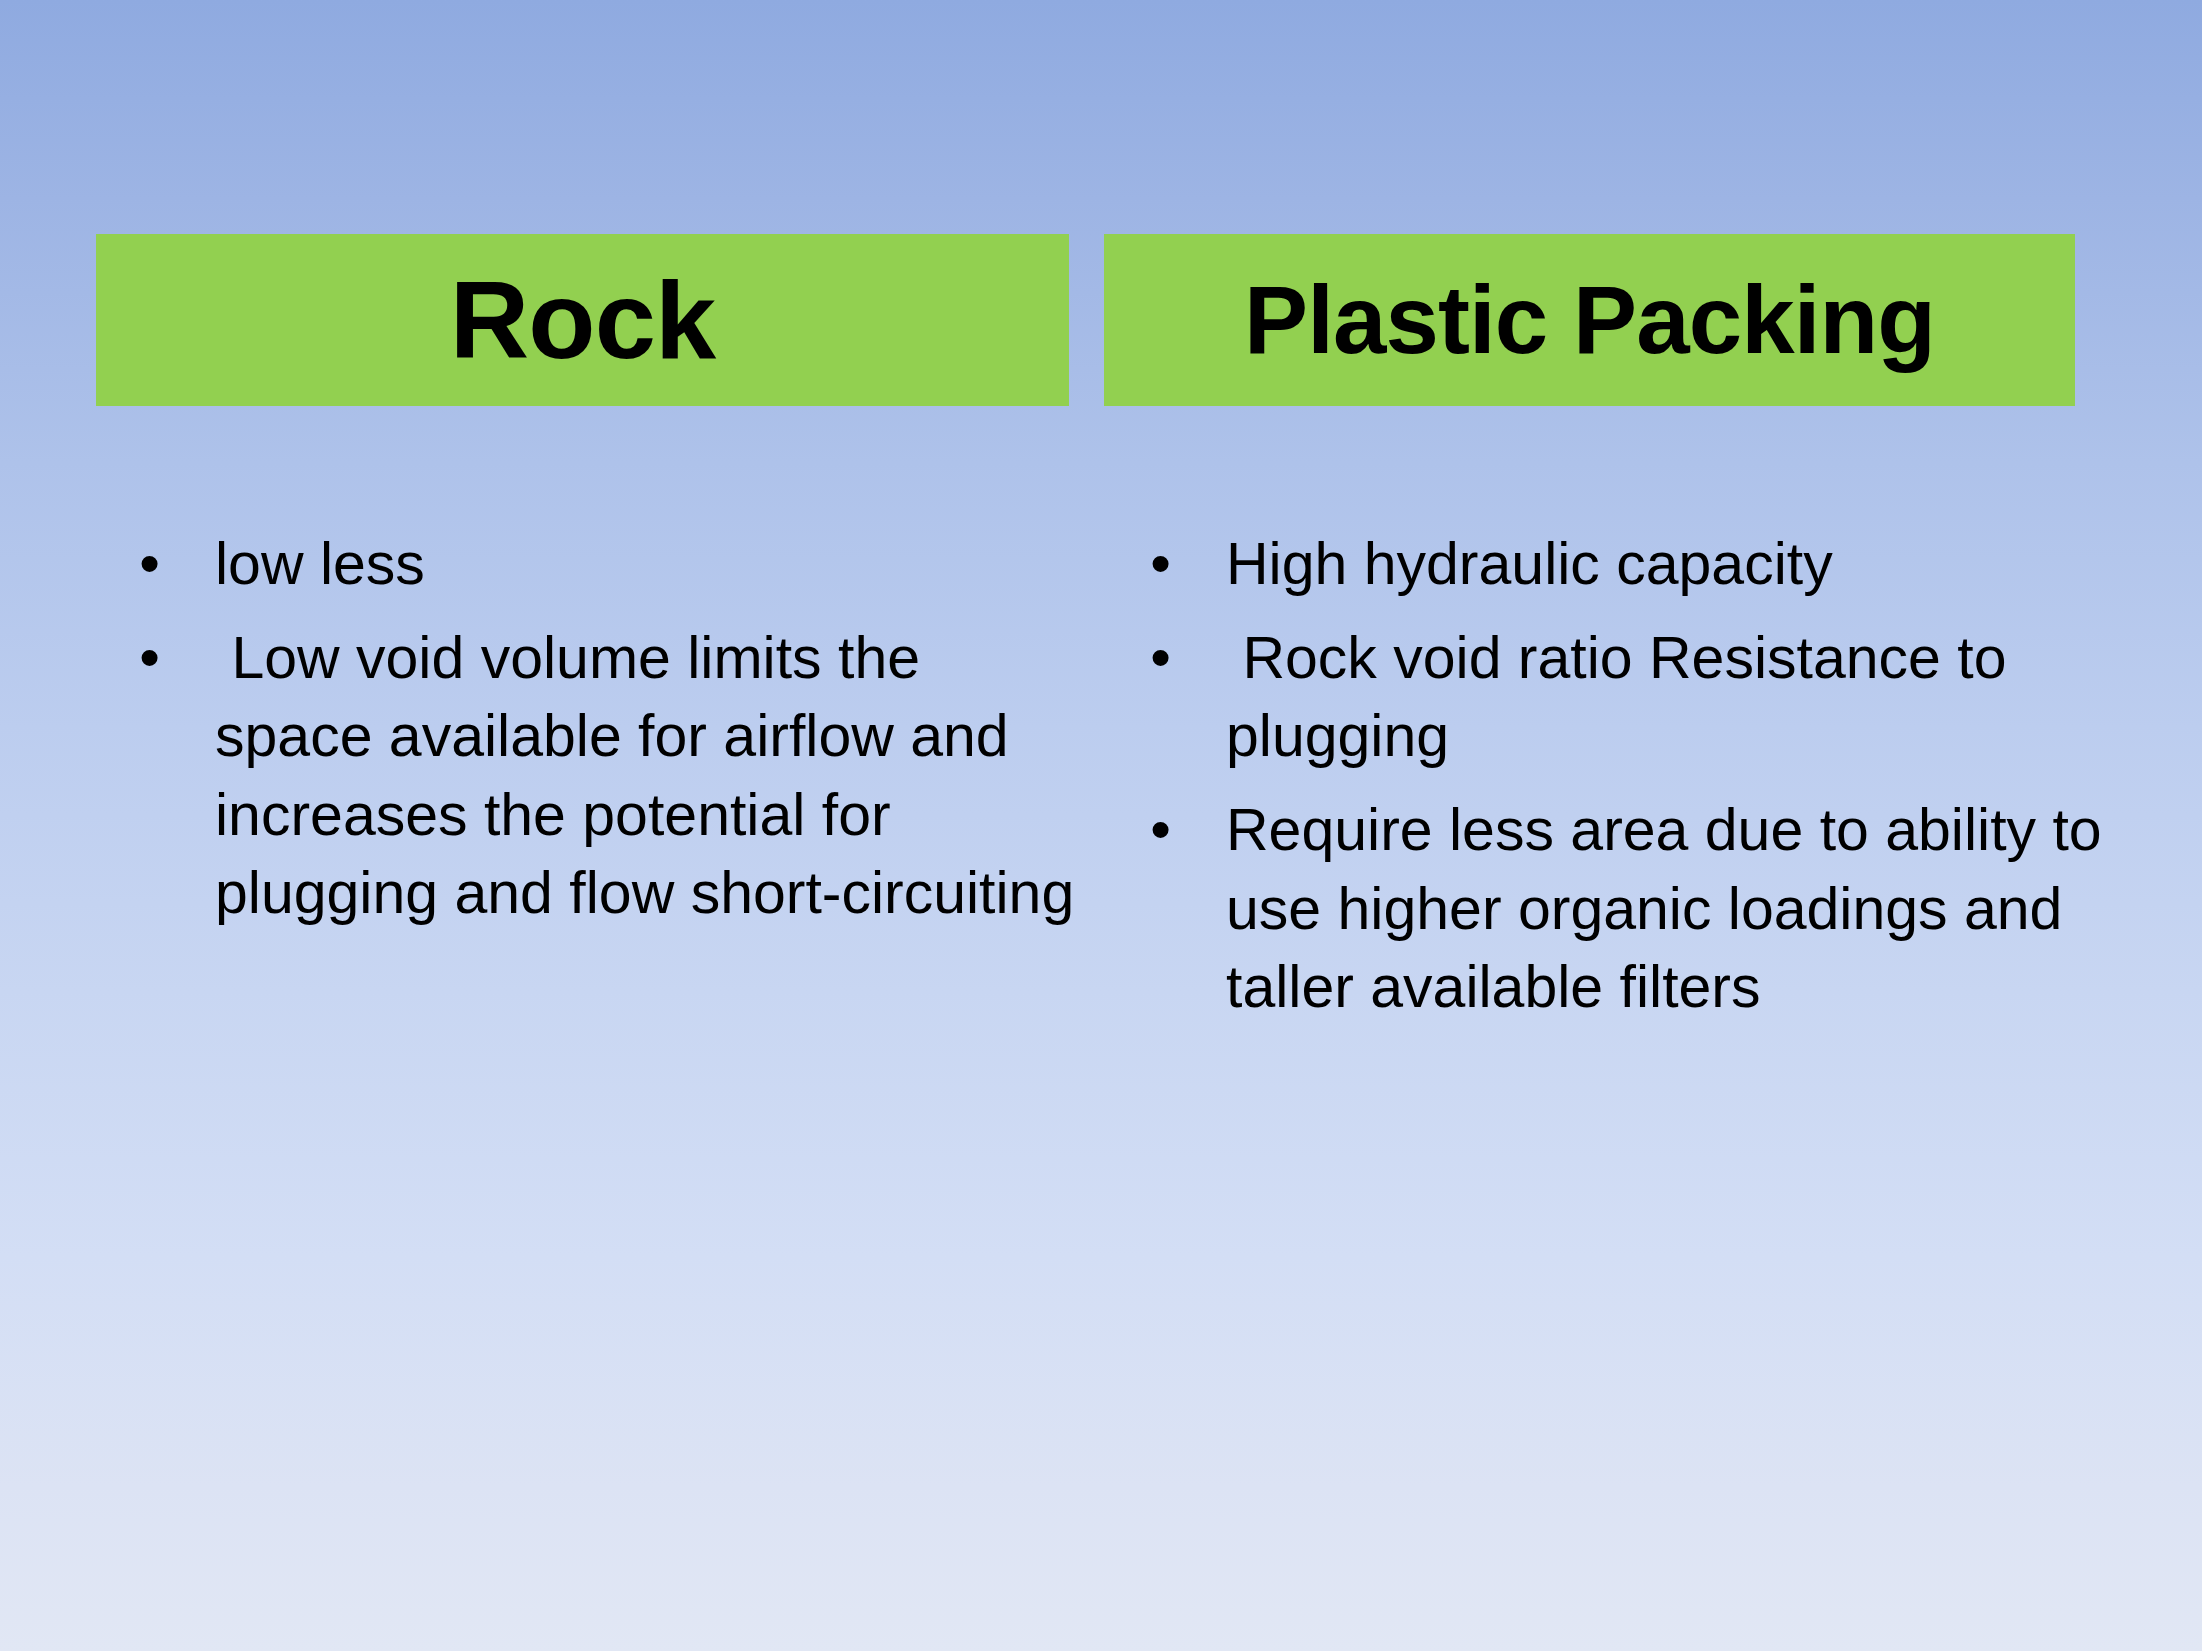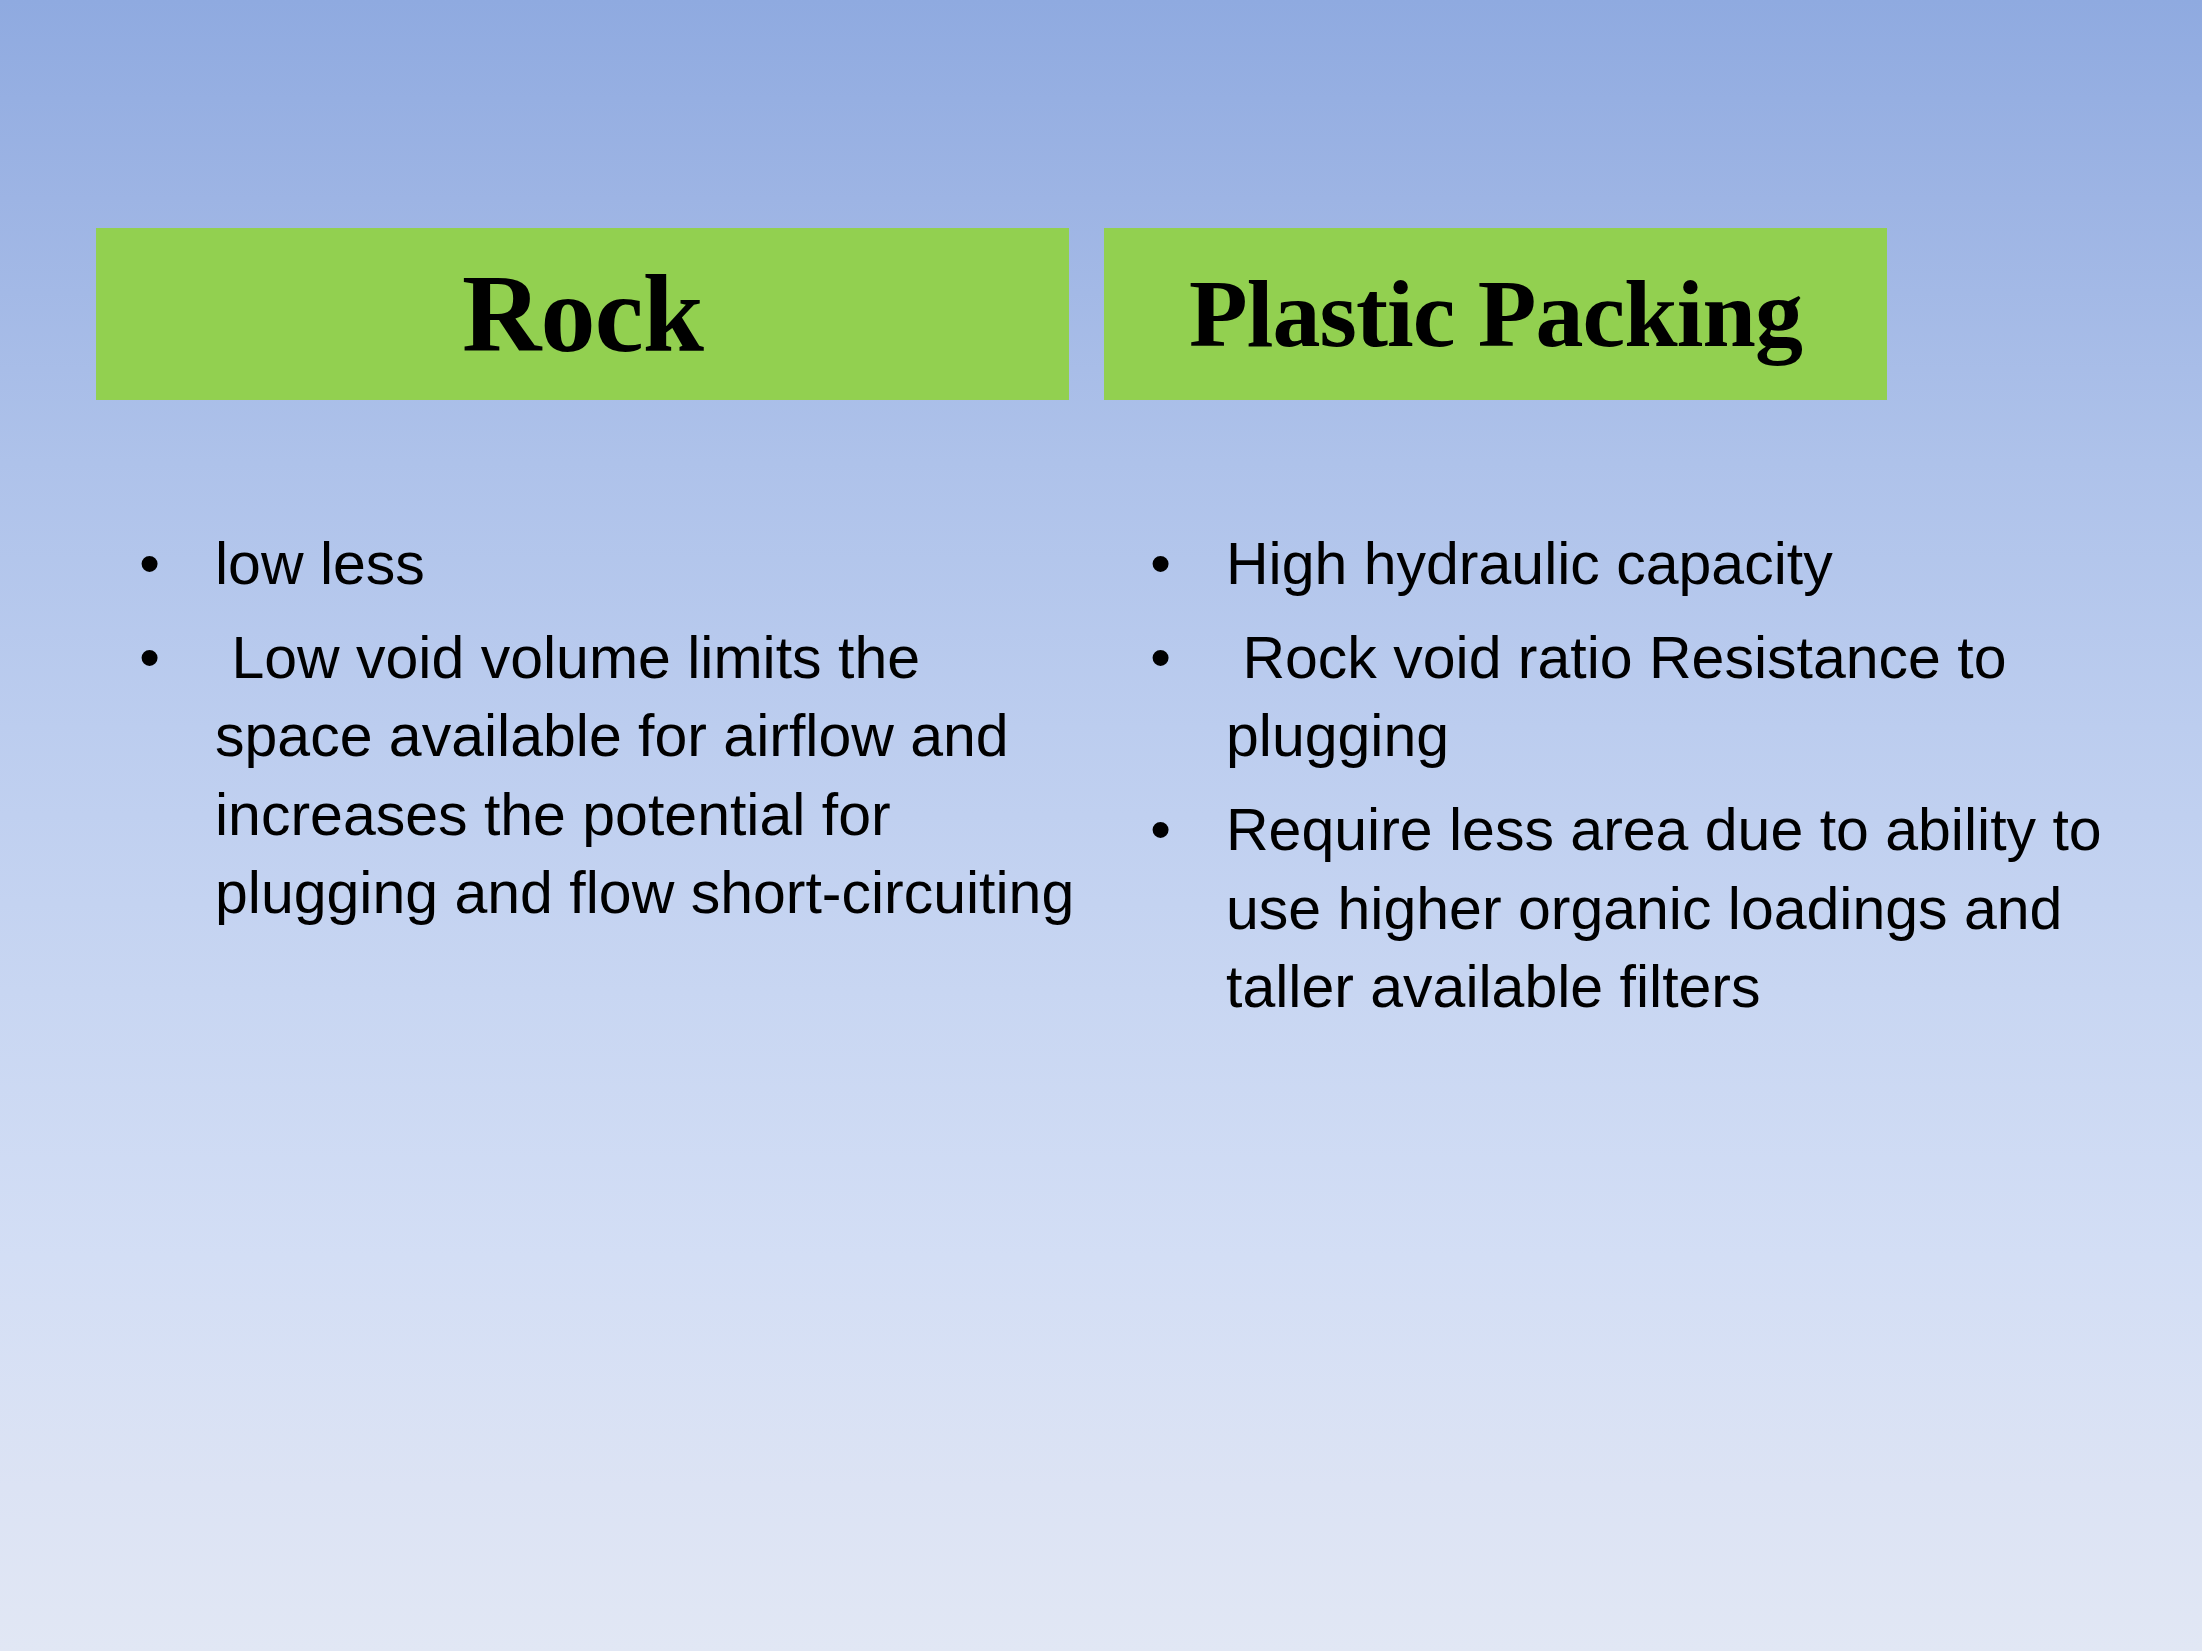--- a/index.html
+++ b/index.html
@@ -25,30 +25,29 @@
         #C8D6F2 60%,
         #D3DEF5 76%,
         #DCE3F4 90%,
         #E1E7F4 100%);
     overflow: hidden;
   }
 
   
   .header-box {
     position: absolute;
-    top: 228px;
+    top: 234px;
     height: 172px;
     background: #92D050;
     display: flex;
     align-items: center;
     justify-content: center;
-    font-family: Liberation Serif, serif;
   }
   #header-box-left  { left: 96px;  width: 973px; }
-  #header-box-right { left: 1104px; width: 783px; align-items: center; }
+  #header-box-right { left: 1104px; width: 971px; align-items: center; }
 
   .header-title {
     color: #000000;
     font-weight: bold;
     line-height: 1;
     white-space: nowrap;
     letter-spacing: -0.9px;
   }
   #header-title-left  { font-size: 110px; }
   #header-title-right { font-size: 96px; }

